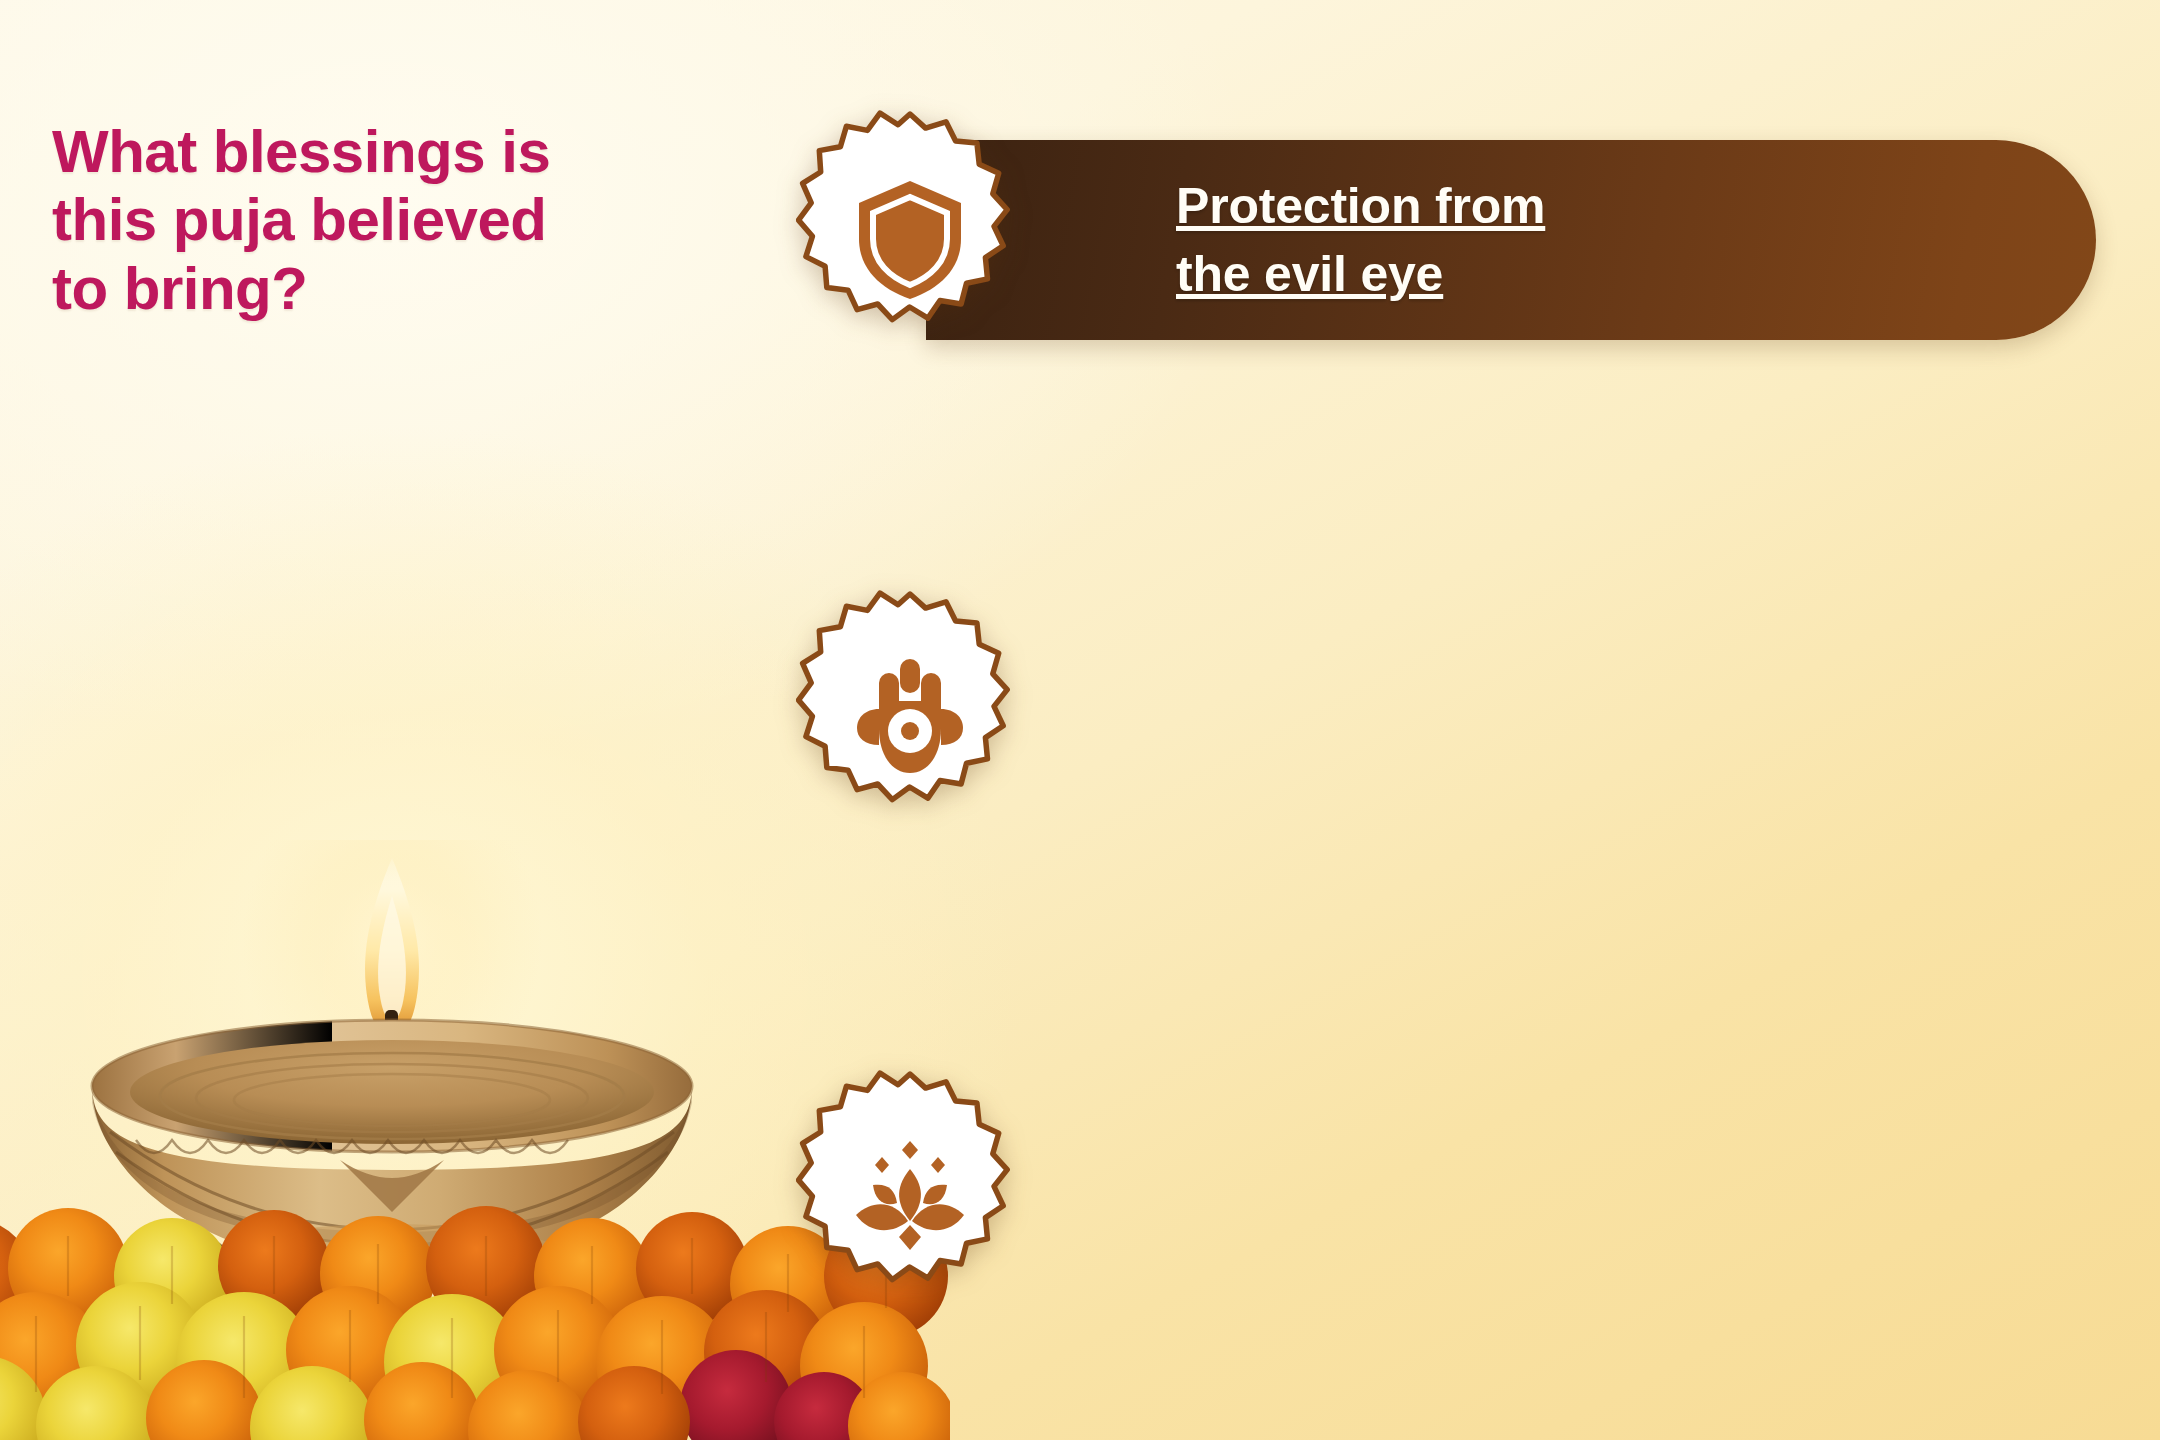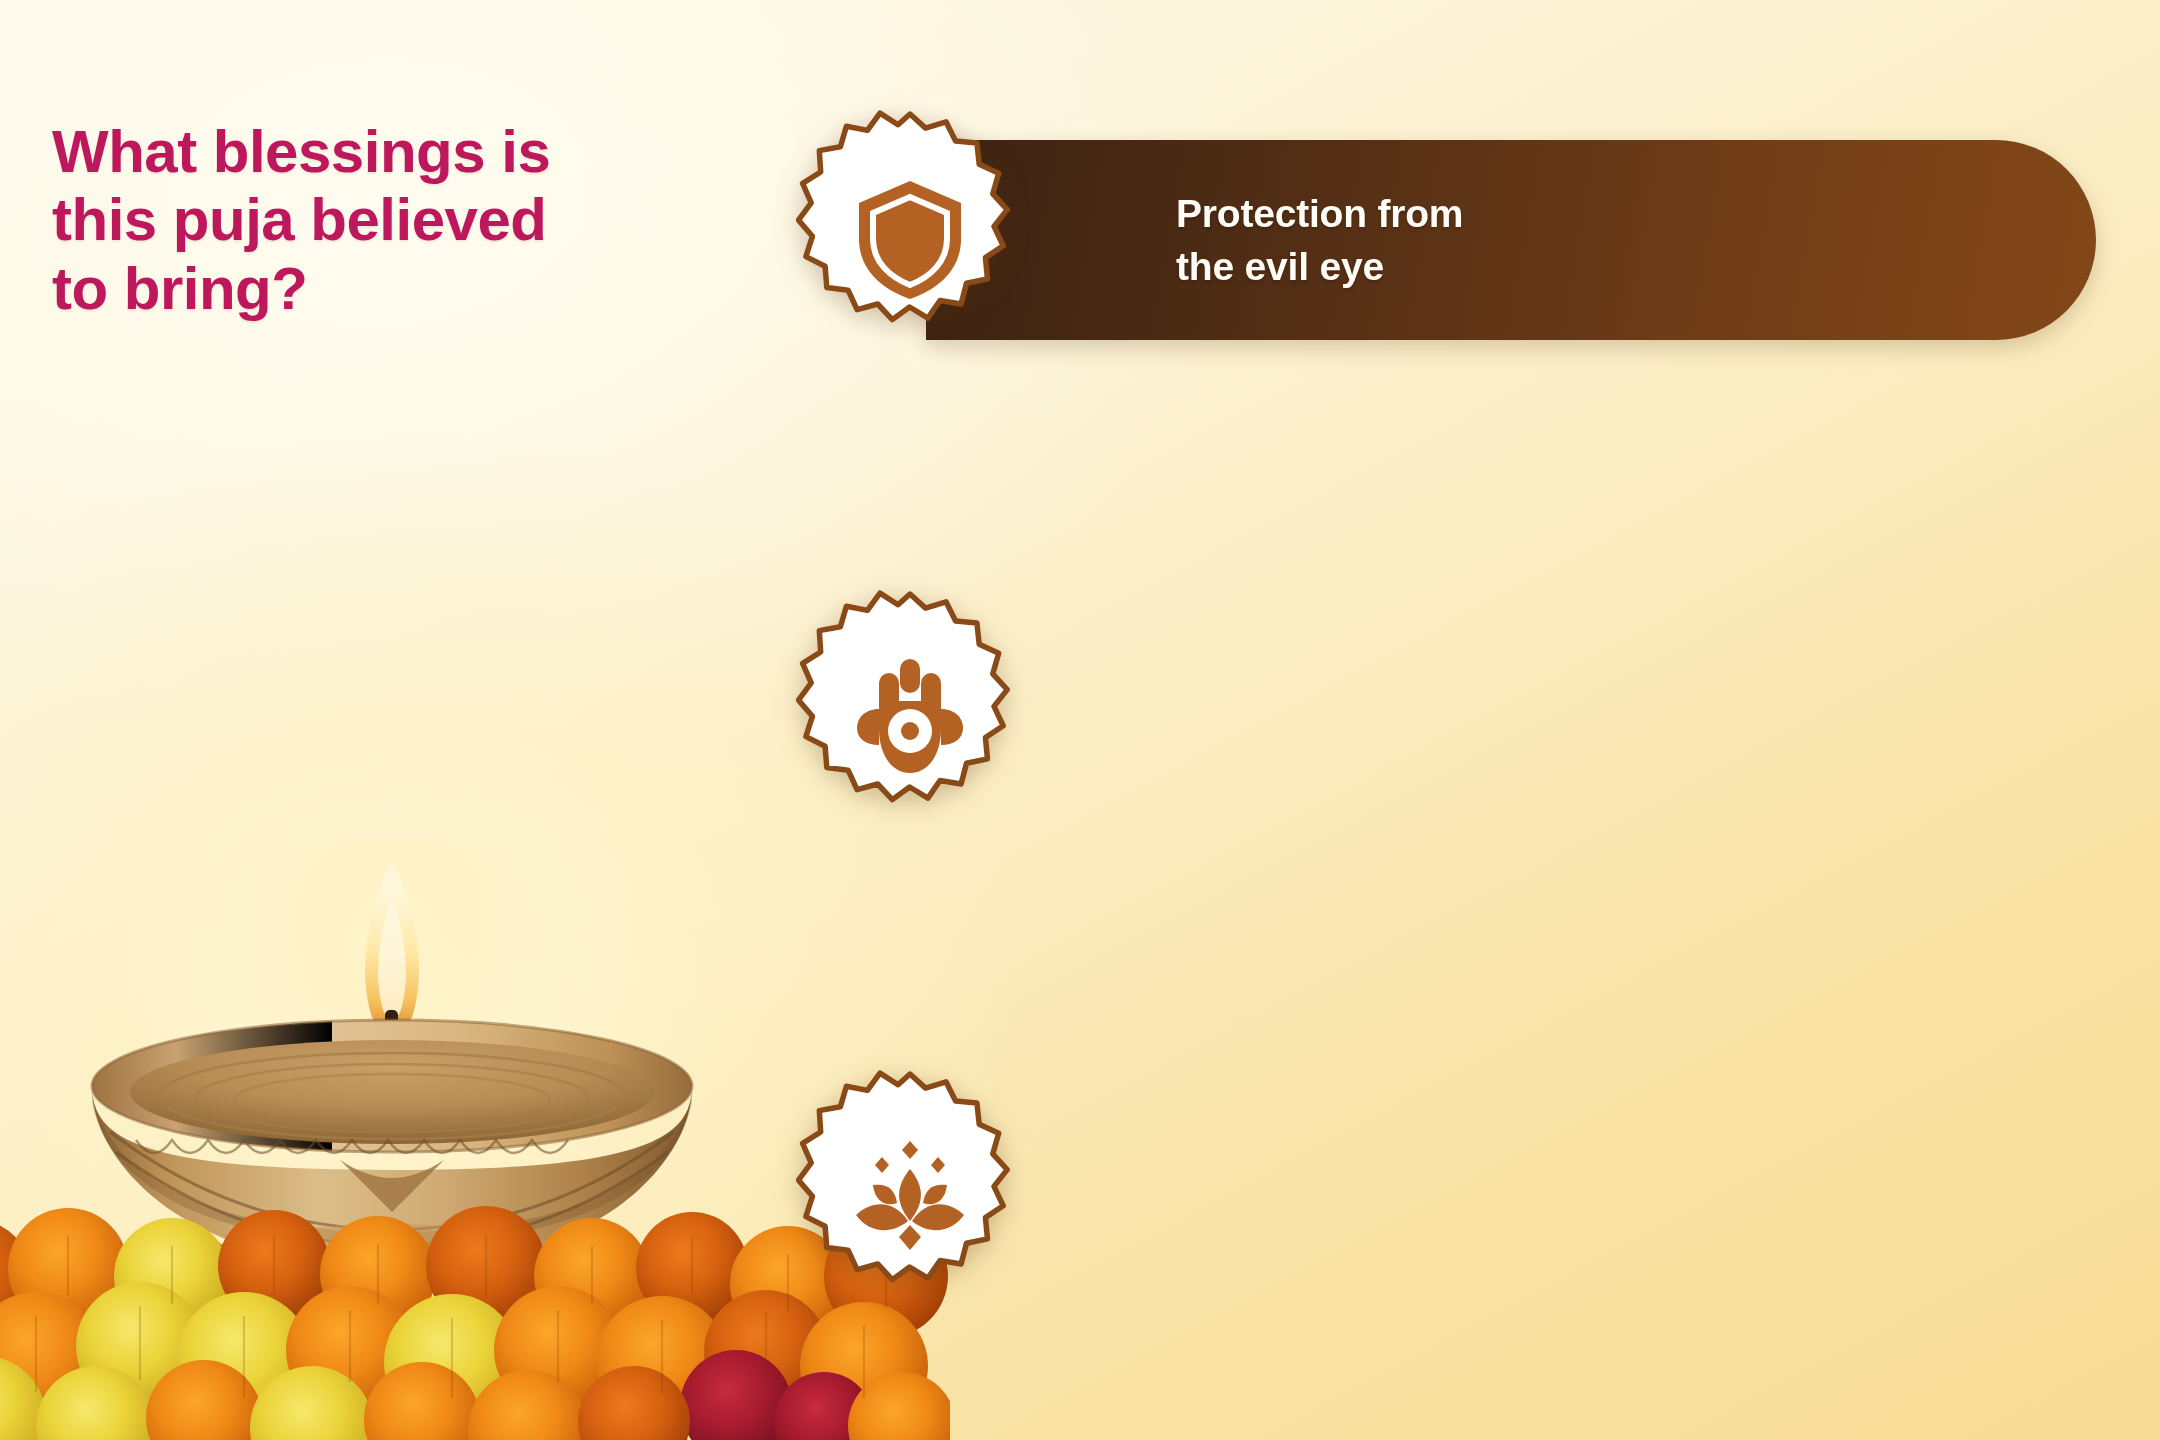--- a/index.html
+++ b/index.html
@@ -41,23 +41,24 @@
 
   .pill{
     position:absolute; left:130px; top:0; width:1170px; height:200px;
     border-radius:0 100px 100px 0;
     background: linear-gradient(100deg, #3B2211 0%, #4A2A14 22%, #6B3A17 62%, #7E4418 88%, #824718 100%);
     box-shadow: 0 8px 22px rgba(90,55,20,0.22);
     display:flex; align-items:center;
   }
   .pill-text{
     margin-left:250px; padding-right:120px;
-    color:#FFFDF6; font-size:39px; font-weight:600; line-height:1.36;
+    color:#FFFDF6; font-size:50px; font-weight:600; line-height:1.36;
     letter-spacing:-0.2px;
     text-shadow:0 2px 3px rgba(0,0,0,0.20);
+    text-decoration:underline;
   }
   .pill-text .tl{ display:block; white-space:nowrap; }
 
   
   .badge{
     position:absolute; left:0px; top:-32px; width:228px; height:264px;
     display:flex; align-items:center; justify-content:center;
     filter: drop-shadow(0 6px 12px rgba(90,50,15,0.28));
   }
   .badge svg{ position:absolute; inset:0; width:100%; height:100%; }

